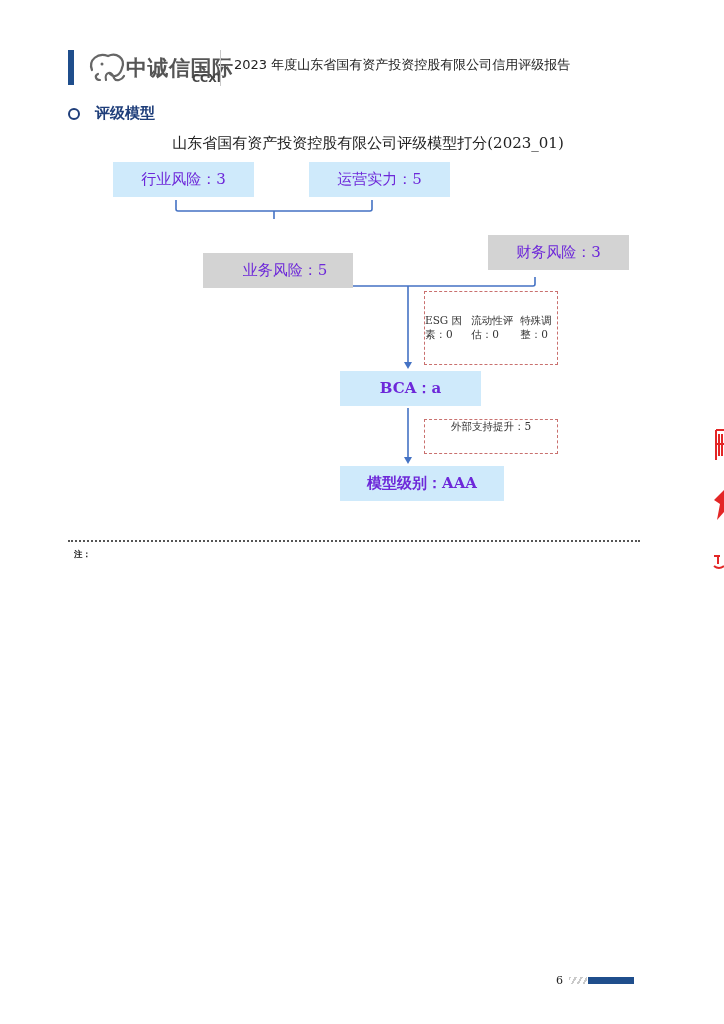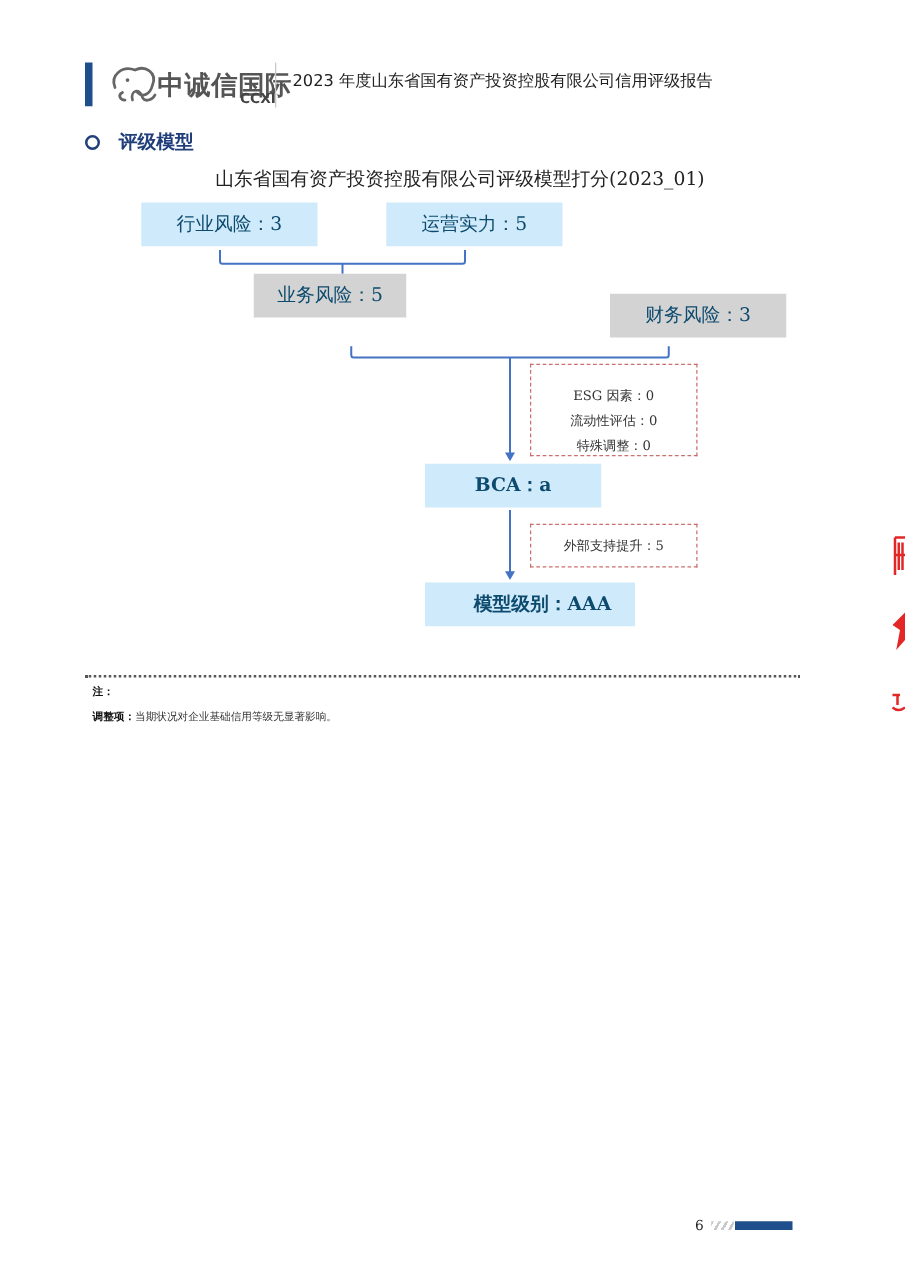--- a/index.html
+++ b/index.html
@@ -13,32 +13,32 @@
     .logo { left: 86px; top: 50px; width: 122px; height: 36px; }
     .logo-cn { left: 126px; top: 54px; font-size: 21px; color: #555; font-weight: bold; letter-spacing: 0.5px; }
     .logo-en { left: 192px; top: 72px; font-size: 11px; color: #444; font-weight: bold; }
     .hdr-div { left: 220px; top: 50px; width: 1px; height: 36px; background: #c8c8c8; }
     .hdr-title { left: 234px; top: 56px; font-size: 13px; color: #222; }
     
     .sec-dot { left: 68px; top: 108px; width: 8px; height: 8px; border: 2.5px solid #1f3e7a; border-radius: 50%; }
     .sec-title { left: 95px; top: 104px; font-size: 15px; font-weight: bold; color: #1f3e7a; }
     .chart-title { left: 0; width: 724px; text-align: center; top: 134px; font-family: "DejaVu Serif", "Liberation Serif", serif; font-size: 15px; color: #222; padding-left: 12px; box-sizing: border-box; }
     
-    .box { display: flex; align-items: center; justify-content: center; font-family: "DejaVu Serif", "Liberation Serif", serif; font-size: 15px; color: #0c4a6e; }
+    .box { display: flex; align-items: center; justify-content: center; font-family: "DejaVu Serif", "Liberation Serif", serif; font-size: 15px; color: #6d28d9; }
     .blue { background: #cfeafb; }
     .grey { background: #d3d3d3; }
     .b-hy { left: 113px; top: 162px; width: 141px; height: 35px; }
     .b-yy { left: 309px; top: 162px; width: 141px; height: 35px; }
-    .b-ywfx { left: 203px; top: 219px; width: 122px; height: 35px; }
+    .b-ywfx { left: 203px; top: 253px; width: 136px; height: 35px; padding-left: 14px; }
     .b-cwfx { left: 488px; top: 235px; width: 141px; height: 35px; }
     .b-bca { left: 340px; top: 371px; width: 141px; height: 35px; font-weight: bold; }
-    .b-mx { left: 340px; top: 466px; width: 148px; height: 35px; font-weight: bold; padding-left: 20px; }
+    .b-mx { left: 340px; top: 466px; width: 164px; height: 35px; font-weight: bold; }
     .dash { border: 1.2px dashed #c9706e; font-family: "DejaVu Serif", "Liberation Serif", serif; font-size: 10.5px; color: #333; }
-    .dash-1 { left: 424px; top: 291px; width: 132px; height: 72px; display:flex; flex-direction:column; align-items:center; justify-content:flex-end; gap:6px; }
-    .dash-2 { left: 424px; top: 419px; width: 132px; height: 33px; display:flex; align-items:center; justify-content:center; }
+    .dash-1 { left: 424px; top: 291px; width: 132px; height: 72px; display:flex; flex-direction:row; align-items:center; justify-content:space-between; gap:6px; }
+    .dash-2 { left: 424px; top: 419px; width: 132px; height: 33px; display:flex; justify-content:center; }
     svg.lines { position: absolute; left: 0; top: 0; }
     
     .note-rule { left: 68px; top: 540px; width: 572px; border-top: 2px dotted #555; }
     .notes { left: 74px; top: 544px; width: 560px; font-size: 8.5px; color: #333; line-height: 20px; }
     .notes b { color: #111; }
     .notes p { margin: 0; }
     
     .pg-num { left: 556px; top: 974px; font-family: "DejaVu Serif", "Liberation Serif", serif; font-size: 11px; color: #222; }
     .pg-stripes { left: 569px; top: 977px; width: 18px; height: 7px; background: repeating-linear-gradient(120deg, #c9c9c9 0 2px, transparent 2px 5px); }
     .pg-bar { left: 588px; top: 977px; width: 46px; height: 7px; background: #1f4e8c; }
@@ -96,21 +96,20 @@
 
 <div class="abs dash dash-2">
   <span>外部支持提升：5</span>
 </div>
 
 <div class="abs box blue b-mx">模型级别：AAA</div>
 
 <div class="abs note-rule"></div>
 <div class="abs notes">
   <p><b>注：</b></p>
-  <p><b>调整项：</b><span>当期状况对企业基础信用等级无显著影响。</span></p>
 </div>
 
 <svg class="abs stamp" viewBox="0 0 16 160">
   <path d="M8 10 H16 M8 10 V40 M11 14 V36 M14 14 V36 M8 24 H16" stroke="#e32626" stroke-width="2" fill="none"></path>
   <path d="M16 70 L6 80 L12 84 L9 100 L16 92 Z" fill="#e32626"></path>
   <path d="M6 136 H12 M10 136 V144 M6 146 Q11 150 16 146" stroke="#e32626" stroke-width="2" fill="none"></path>
 </svg>
 
 <div class="abs pg-num">6</div>
 <div class="abs pg-stripes"></div>

